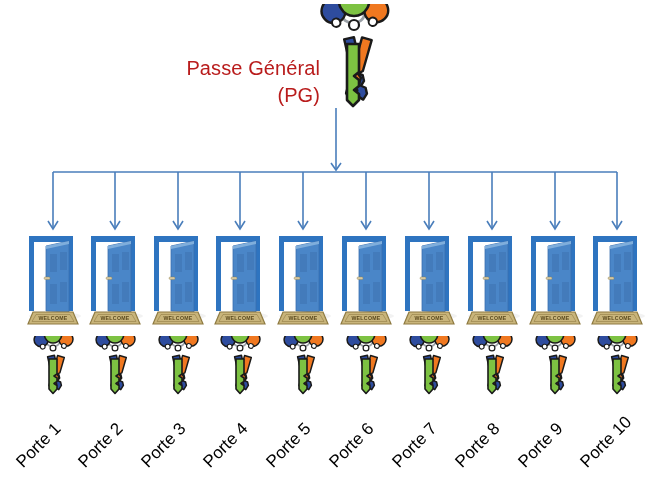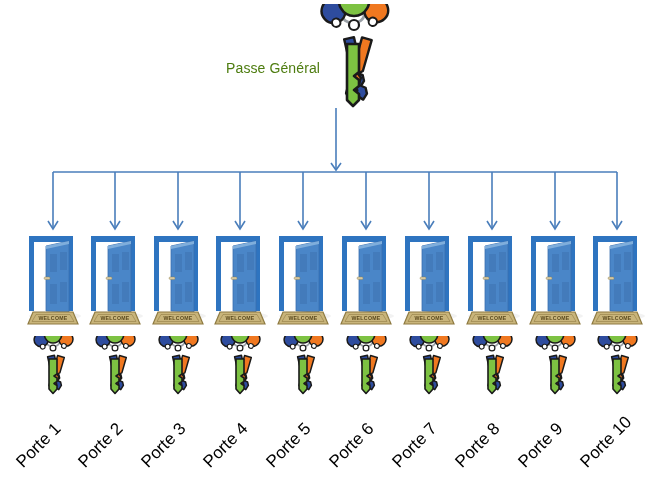--- a/index.html
+++ b/index.html
@@ -23,22 +23,22 @@
     height: 492px;
   }
 
   
   .master-label {
     position: absolute;
     left: 120px;
     top: 55px;
     width: 200px;
     text-align: right;
-    color: #4d7c0f;
-    font-size: 14px;
+    color: #b91c1c;
+    font-size: 20px;
     line-height: 27px;
     letter-spacing: 0.1px;
     white-space: nowrap;
   }
   .master-label div { display: block; }
 
   
   .wires {
     position: absolute;
     left: 0; top: 0;
@@ -81,20 +81,21 @@
     transform-origin: 0% 50%;
   }
 </style>
 </head>
 <body>
 
 <div id="canvas">
 
   <div class="master-label">
     <div>Passe Général</div>
+    <div>(PG)</div>
   </div>
 
   <div class="keyring keyring-master">
     <svg viewBox="0 0 76 108" xmlns="http://www.w3.org/2000/svg">
 
       <ellipse cx="37" cy="11" rx="11" ry="8" fill="none" stroke="#9AA0A6" stroke-width="2.6"></ellipse>
 
       <g transform="rotate(-13 34 34)">
         <path d="M24 16 a12 12 0 1 1 0.1 0 Z
                  M28 34 L28 92 L33 97 L38 92 L38 86 L34 83 L38 79 L38 73 L34 70 L38 66 L38 34 Z" fill="#2E4C9E" stroke="#1A1A1A" stroke-width="2.4" stroke-linejoin="round"></path>

